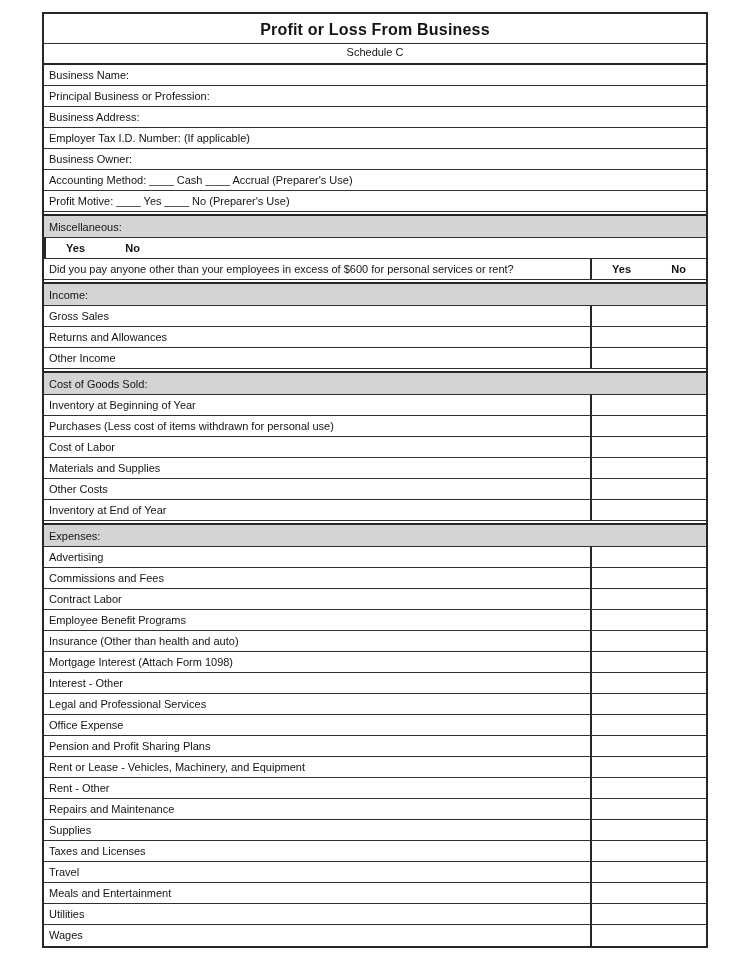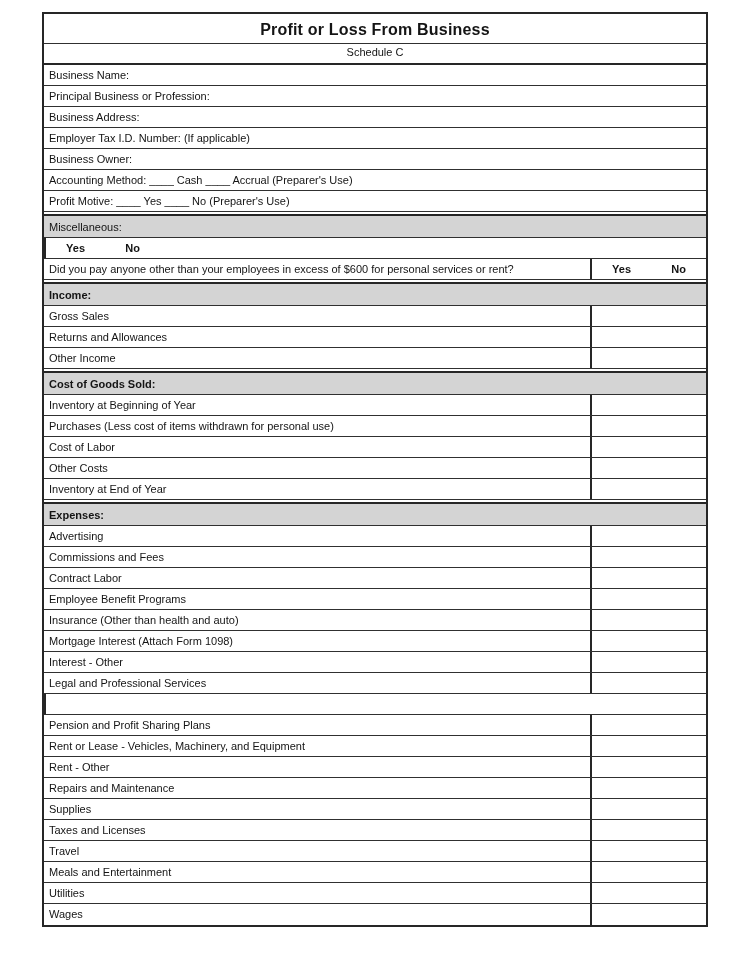--- a/index.html
+++ b/index.html
@@ -73,21 +73,21 @@
     align-items:center;
   }
   .answers span{cursor:default;font-weight:bold;}
   .sec-header{
     box-sizing:border-box;
     height:22px;
     line-height:22px;
     border-bottom:1px solid var(--rowline);
     background:var(--hdr-bg);
     font-size:11px;
-    font-weight:bold;
+    font-weight:normal;
     padding-left:5px;
   }
   .sec-header.normal-weight{font-weight:normal;}
   .section:last-child .row:last-child{border-bottom:none;gap:32px;}
 </style>
 </head>
 <body>
 
 <div class="form">
   <div class="title-row">Profit or Loss From Business</div>
@@ -160,20 +160,24 @@
         </div>
         <div class="row">
           <span class="lbl">Purchases (Less cost of items withdrawn for personal use)</span>
           <div class="amount-cell"></div>
         </div>
         <div class="row">
           <span class="lbl">Cost of Labor</span>
           <div class="amount-cell"></div>
         </div>
         <div class="row">
+          <span class="lbl">Materials and Supplies</span>
+          <div class="amount-cell"></div>
+        </div>
+        <div class="row">
           <span class="lbl">Other Costs</span>
           <div class="amount-cell"></div>
         </div>
         <div class="row">
           <span class="lbl">Inventory at End of Year</span>
           <div class="amount-cell"></div>
         </div>
       </div>
       <div class="section thick-top">
         <div class="sec-header">Expenses:</div>
@@ -203,20 +207,21 @@
         </div>
         <div class="row">
           <span class="lbl">Interest - Other</span>
           <div class="amount-cell"></div>
         </div>
         <div class="row">
           <span class="lbl">Legal and Professional Services</span>
           <div class="amount-cell"></div>
         </div>
         <div class="row">
+          <span class="lbl">Office Expense</span>
           <div class="amount-cell"></div>
         </div>
         <div class="row">
           <span class="lbl">Pension and Profit Sharing Plans</span>
           <div class="amount-cell"></div>
         </div>
         <div class="row">
           <span class="lbl">Rent or Lease - Vehicles, Machinery, and Equipment</span>
           <div class="amount-cell"></div>
         </div>

